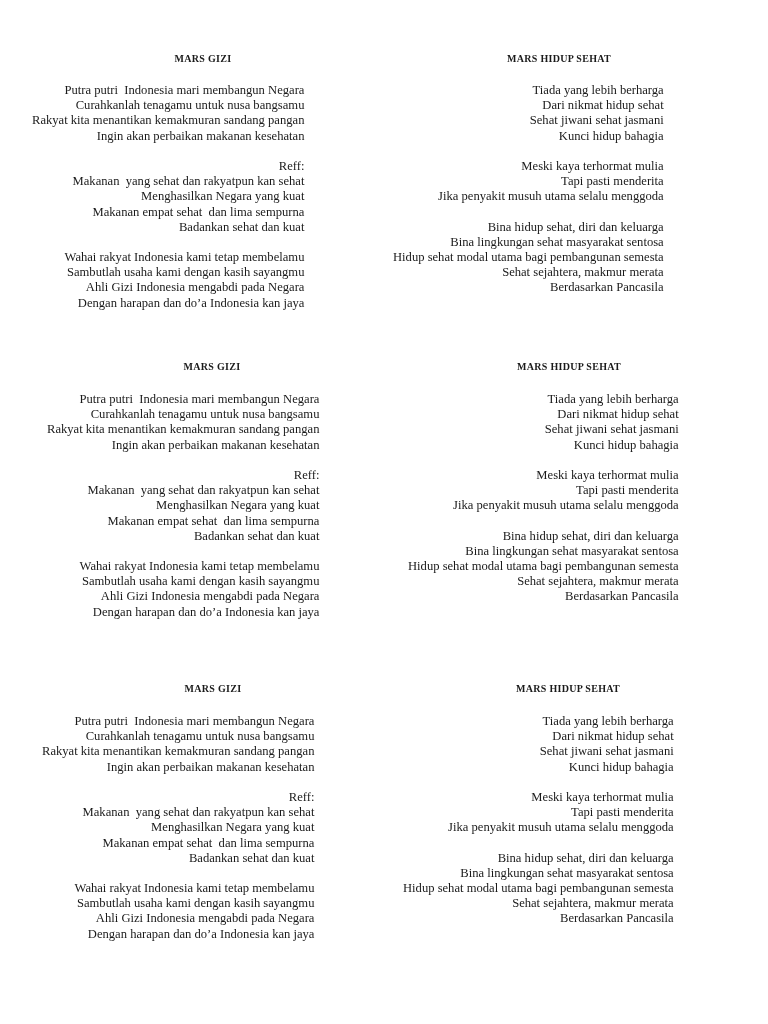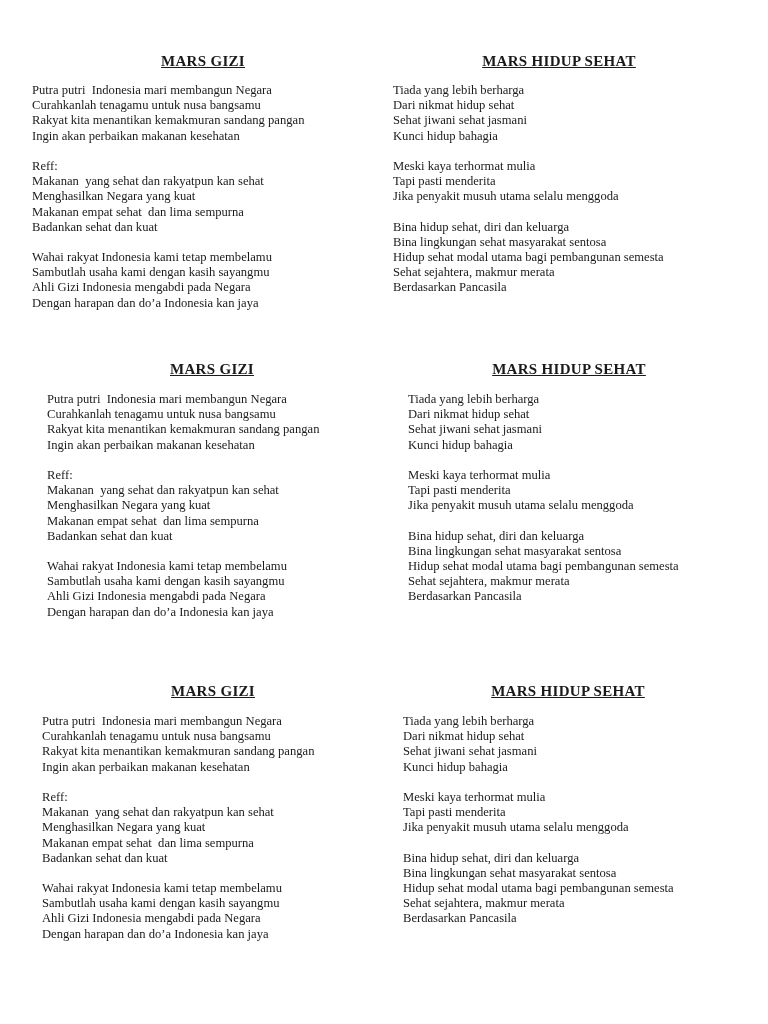--- a/index.html
+++ b/index.html
@@ -1,24 +1,24 @@
 <!DOCTYPE html>
 <html><head>
   <meta charset="utf-8">
   <style>
     html, body { margin: 0; padding: 0; }
     body {
       width: 768px; height: 1024px; background: #ffffff; position: relative; overflow: hidden;
       font-family: "Liberation Serif", "DejaVu Serif", serif; color: #1a1a1a;
     }
     .title {
-      position: absolute; font-weight: bold; font-size: 15px; letter-spacing: 0.3px;
-      white-space: nowrap; transform: translateX(-50%); text-decoration: underline;
+      position: absolute; font-weight: bold; font-size: 10px; letter-spacing: 0.3px;
+      white-space: nowrap; transform: translateX(-50%);
     }
-    .lines { position: absolute; }
+    .lines { position: absolute; text-align: right; }
     .line { font-size: 12.6px; line-height: 15.2px; height: 15.2px; white-space: pre; }
     .gap { height: 15.2px; }
   </style>
 </head>
 <body>
 
 <div id="page">
     <div class="title" style="left: 203px; top: 53px;">MARS GIZI</div>
     <div class="lines" style="left: 32px; top: 83px;">
       <div class="stanza">

